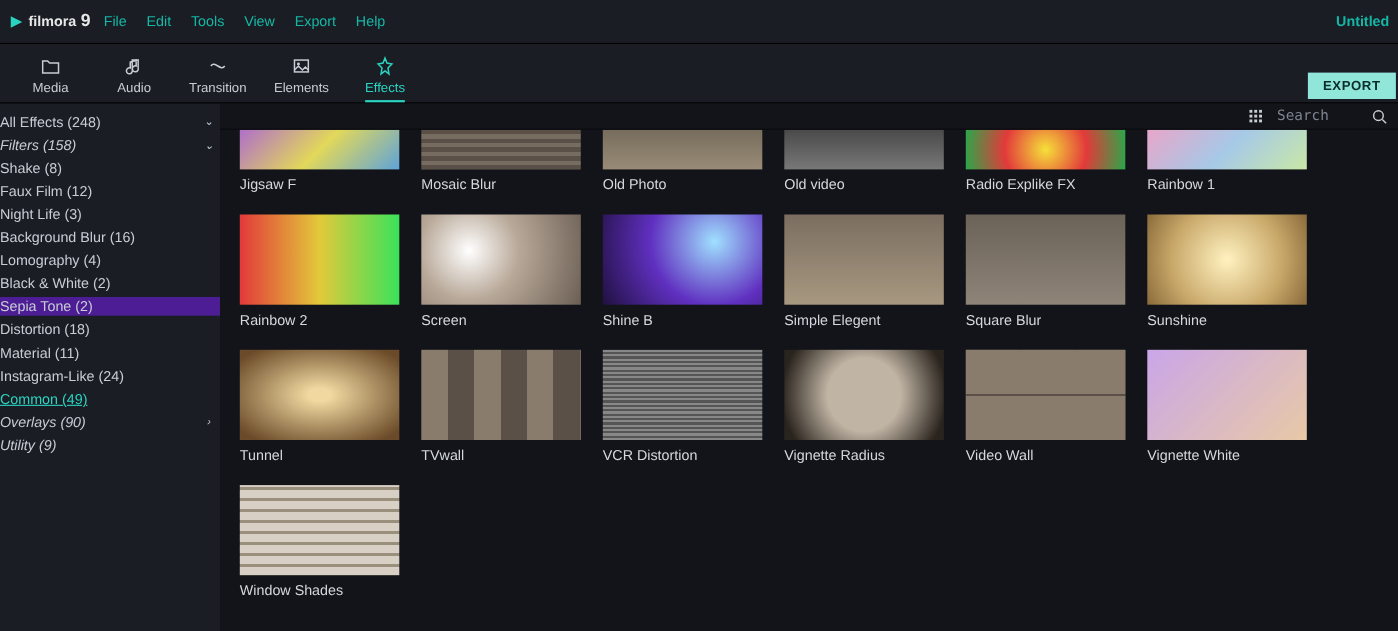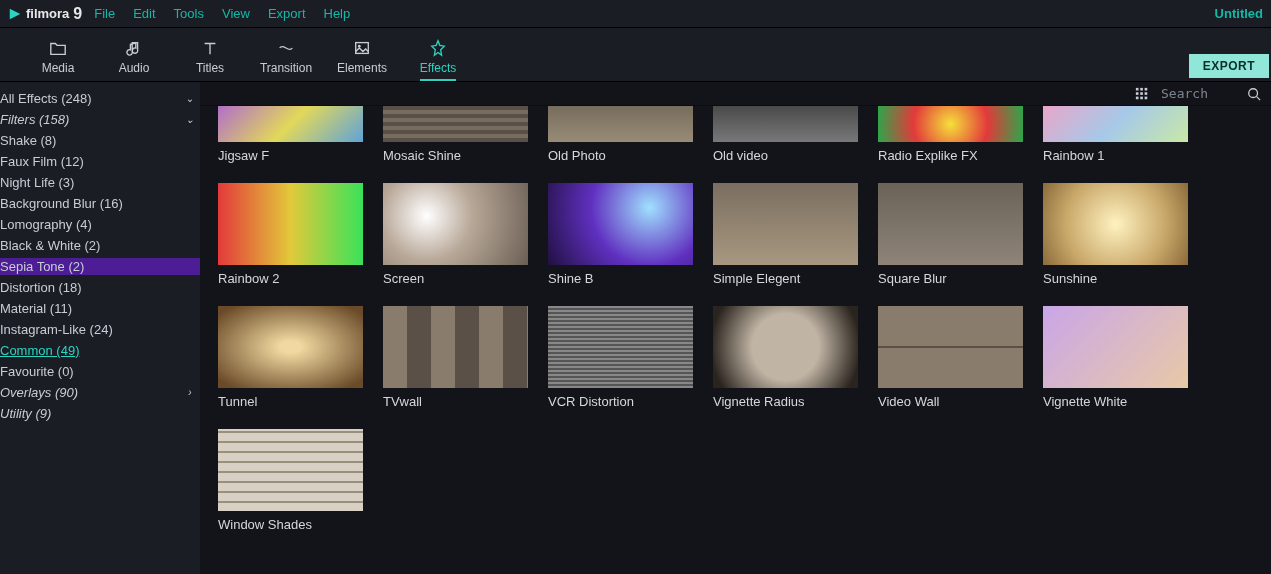--- a/index.html
+++ b/index.html
@@ -1,29 +1,29 @@
 <!DOCTYPE html>
 <html><head>
 <meta charset="utf-8">
 <style>
 * { margin: 0; padding: 0; box-sizing: border-box; font-family: -apple-system, "Segoe UI", Arial, sans-serif; }
 body { background: #1a1d24; color: #c8cdd4; width: 1271px; height: 574px; overflow: hidden; }
 
 
-.menubar { height: 28px; display: flex; align-items: center; padding: 0 8px; background: #1a1d24; border-bottom: 1px solid #000; }
+.menubar { height: 40px; display: flex; align-items: center; padding: 0 8px; background: #1a1d24; border-bottom: 1px solid #000; }
 .logo { display: flex; align-items: center; gap: 4px; margin-right: 12px; }
 .logo-icon { width: 14px; height: 14px; }
 .logo-text { font-size: 13px; font-weight: 600; color: #e8e8e8; }
 .logo-nine { color: #e8e8e8; font-weight: 700; }
 .menu-items { display: flex; gap: 18px; }
 .menu-item { font-size: 13px; color: #14b8a6; cursor: pointer; }
 .project-title { margin-left: auto; font-size: 13px; color: #14b8a6; font-weight: bold; }
 
 
-.toolbar { height: 54px; display: flex; align-items: flex-end; background: #1a1d24; border-bottom: 1px solid #000; padding: 0 20px; position: relative; }
+.toolbar { height: 54px; display: flex; align-items: flex-end; background: #1a1d24; border-bottom: 1px solid #000; padding: 0 8px; position: relative; }
 .tool { display: flex; flex-direction: column; align-items: center; width: 76px; gap: 4px; padding-bottom: 6px; cursor: pointer; color: #c8cdd4; }
 .tool.active { color: #2ad4c1; }
 .tool-icon { width: 18px; height: 18px; }
 .tool-label { font-size: 12px; }
 .tool.active .tool-label { border-bottom: 2px solid #2ad4c1; padding-bottom: 4px; margin-bottom: -6px; }
 .export-btn { position: absolute; right: 2px; top: 26px; background: #8fe6d9; color: #0a2e2a; font-size: 12px; font-weight: 600; padding: 5px 14px; border: none; cursor: pointer; letter-spacing: 0.5px; }
 
 
 .main { display: flex; height: calc(100% - 82px); }
 
@@ -107,26 +107,20 @@
       <span class="tool-label">Media</span>
     </div>
     <div class="tool">
       <svg class="tool-icon" viewBox="0 0 20 20">
         <path fill="none" stroke="currentColor" stroke-width="1.5" d="M8 4v10a3 3 0 1 1-2-2V6l8-2v8a3 3 0 1 1-2-2V4z"></path>
       </svg>
       <span class="tool-label">Audio</span>
     </div>
     <div class="tool">
       <svg class="tool-icon" viewBox="0 0 20 20">
-        <path fill="none" stroke="currentColor" stroke-width="1.5" d="M4 5h12M10 5v12"></path>
-      </svg>
-      <span class="tool-label">Titles</span>
-    </div>
-    <div class="tool">
-      <svg class="tool-icon" viewBox="0 0 20 20">
         <path fill="none" stroke="currentColor" stroke-width="1.5" d="M3 10c4-6 10 6 14 0"></path>
       </svg>
       <span class="tool-label">Transition</span>
     </div>
     <div class="tool">
       <svg class="tool-icon" viewBox="0 0 20 20">
         <rect x="3" y="4" width="14" height="12" fill="none" stroke="currentColor" stroke-width="1.5"></rect>
         <circle cx="7" cy="8" r="1.5" fill="currentColor"></circle>
         <path fill="none" stroke="currentColor" stroke-width="1.5" d="M3 14l4-4 4 4 3-3 3 3"></path>
       </svg>
@@ -202,25 +196,20 @@
           </div>
         </li>
         <li>
           <div class="row ind2">
             <span class="lbl">Instagram-Like (24)</span>
           </div>
         </li>
         <li>
           <div class="row ind2">
             <span class="lbl link">Common (49)</span>
-          </div>
-        </li>
-        <li>
-          <div class="row ind2">
-            <span class="lbl">Favourite (0)</span>
           </div>
         </li>
         <li>
           <div class="row ind1">
             <span class="lbl">Overlays (90)</span>
             <span class="chev">›</span>
           </div>
         </li>
         <li>
           <div class="row ind1">
@@ -253,21 +242,21 @@
       </div>
     </div>
     <div class="grid">
       <div class="grid-inner" id="grid-inner">
           <div class="card first-row">
             <div class="thumb g1"></div>
             <div class="card-label">Jigsaw F</div>
           </div>
           <div class="card first-row">
             <div class="thumb g2"></div>
-            <div class="card-label">Mosaic Shine</div>
+            <div class="card-label">Mosaic Blur</div>
           </div>
           <div class="card first-row">
             <div class="thumb g3"></div>
             <div class="card-label">Old Photo</div>
           </div>
           <div class="card first-row">
             <div class="thumb g4"></div>
             <div class="card-label">Old video</div>
           </div>
           <div class="card first-row">

